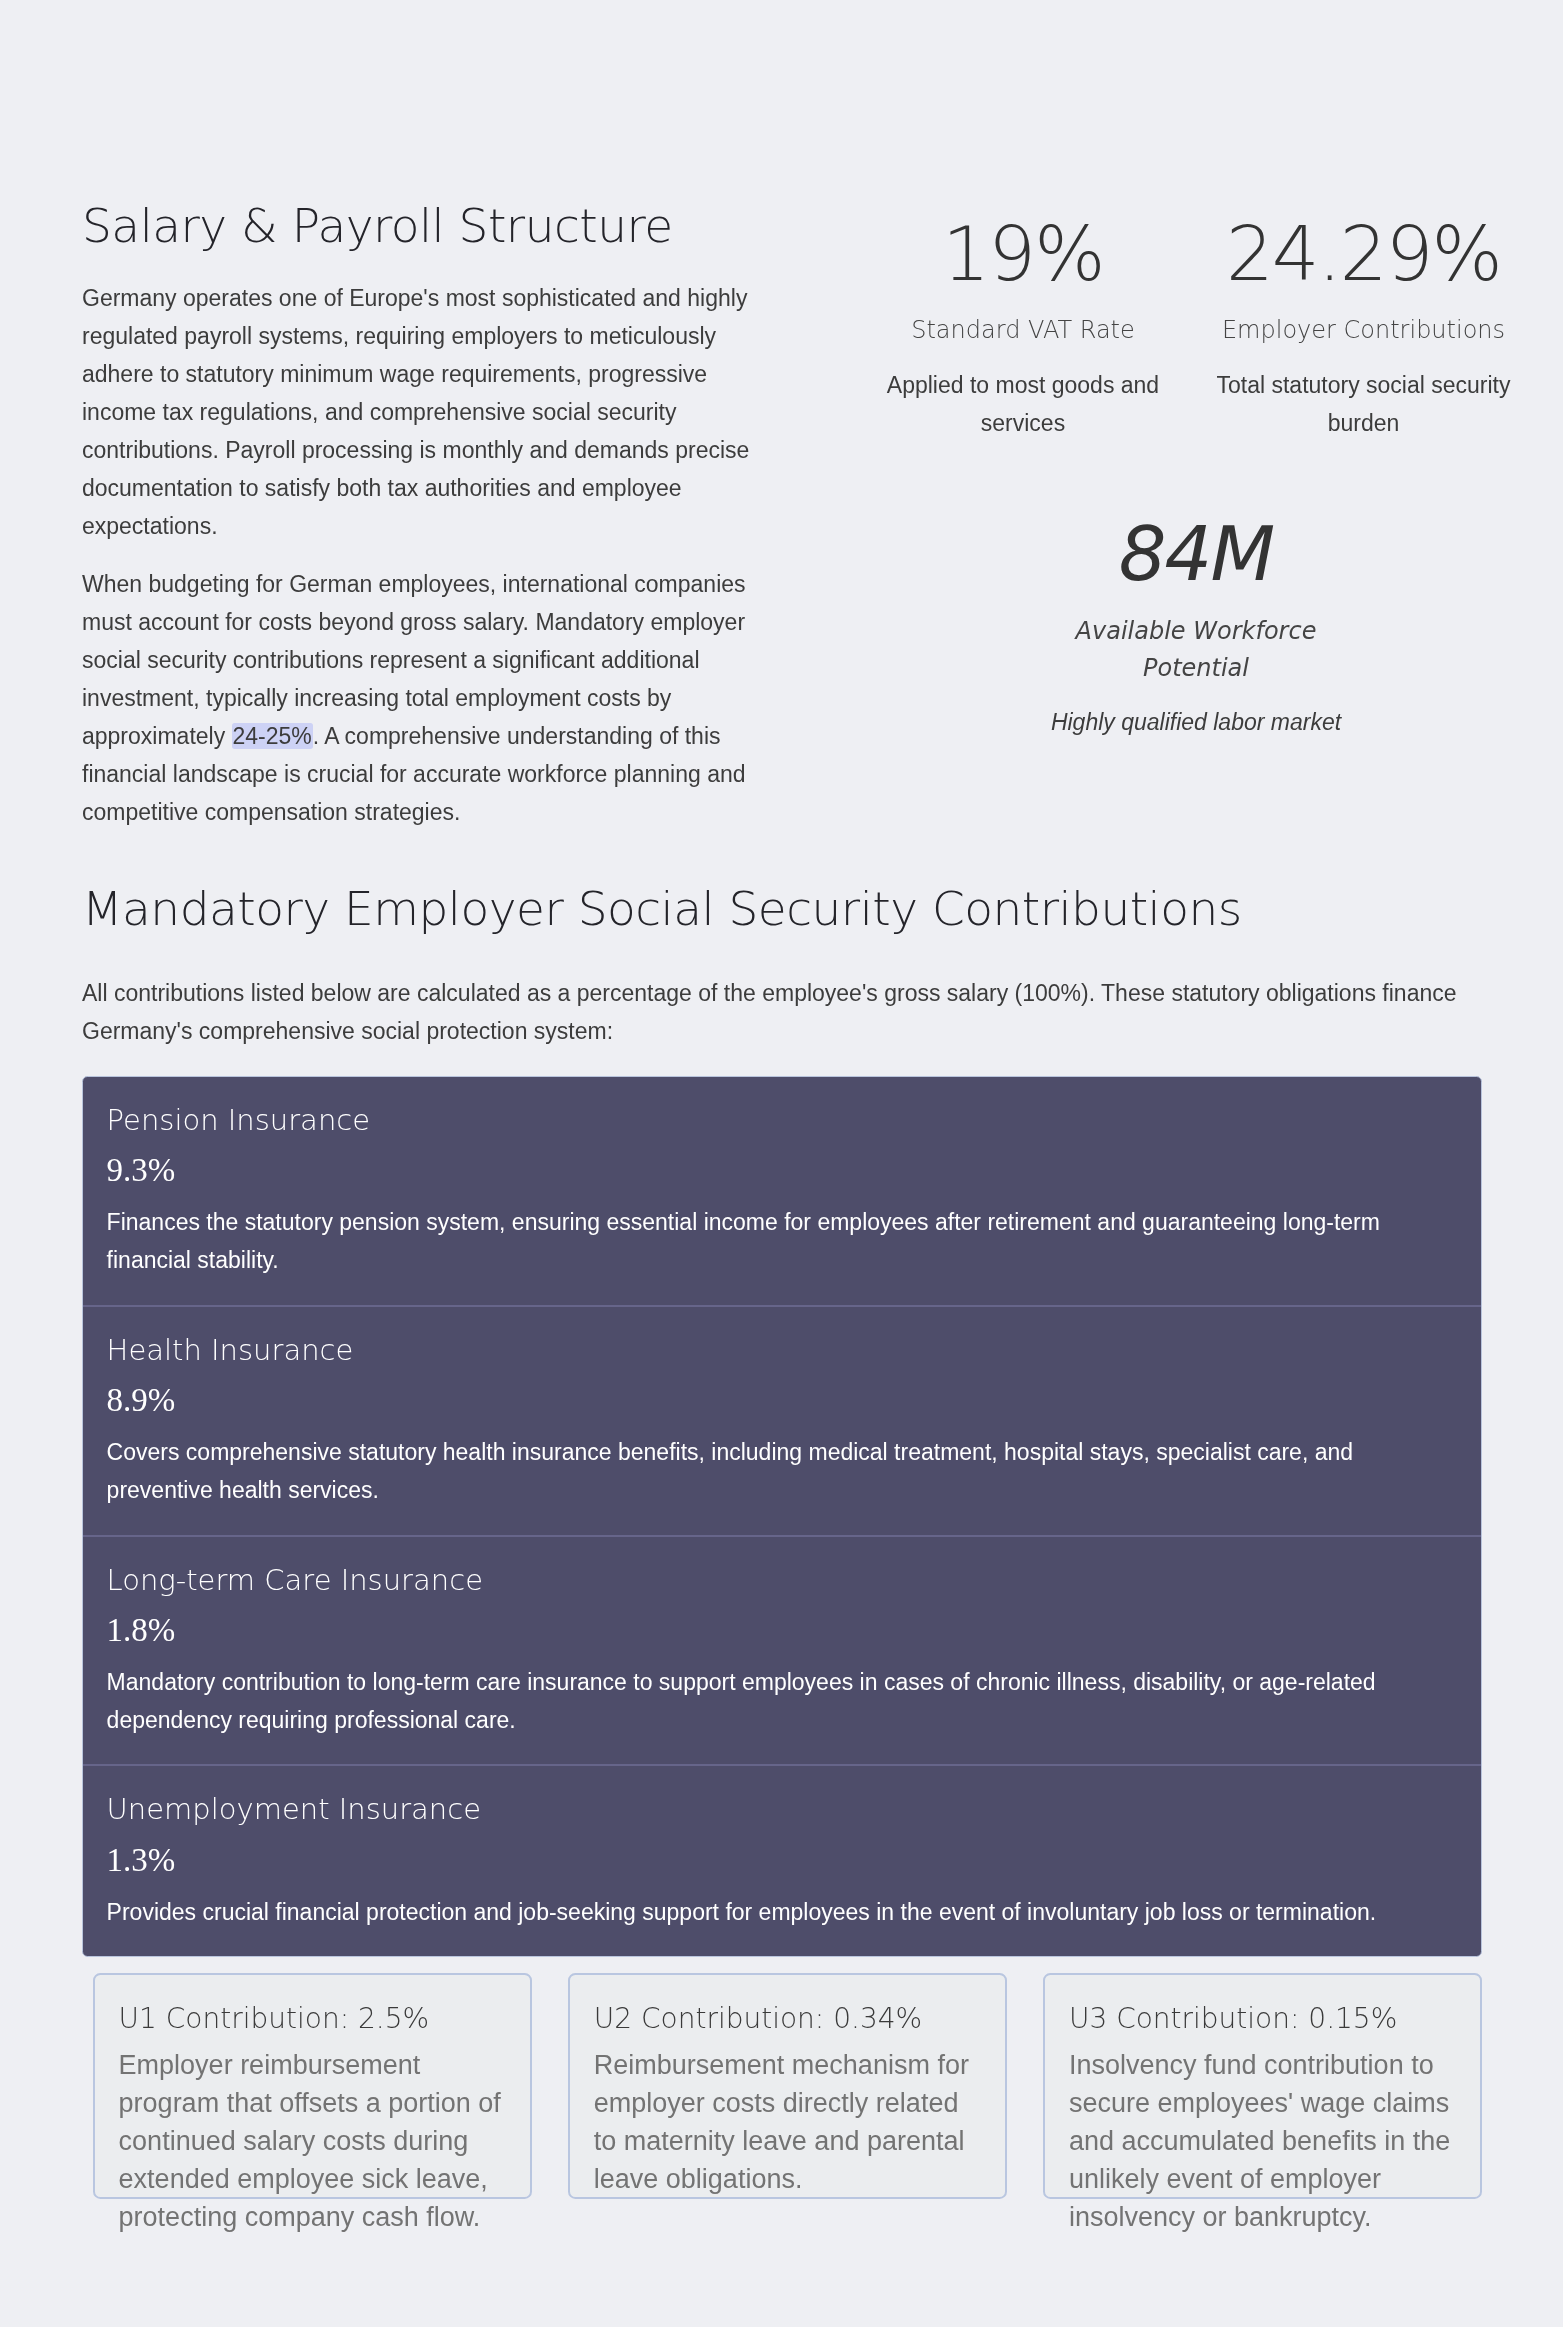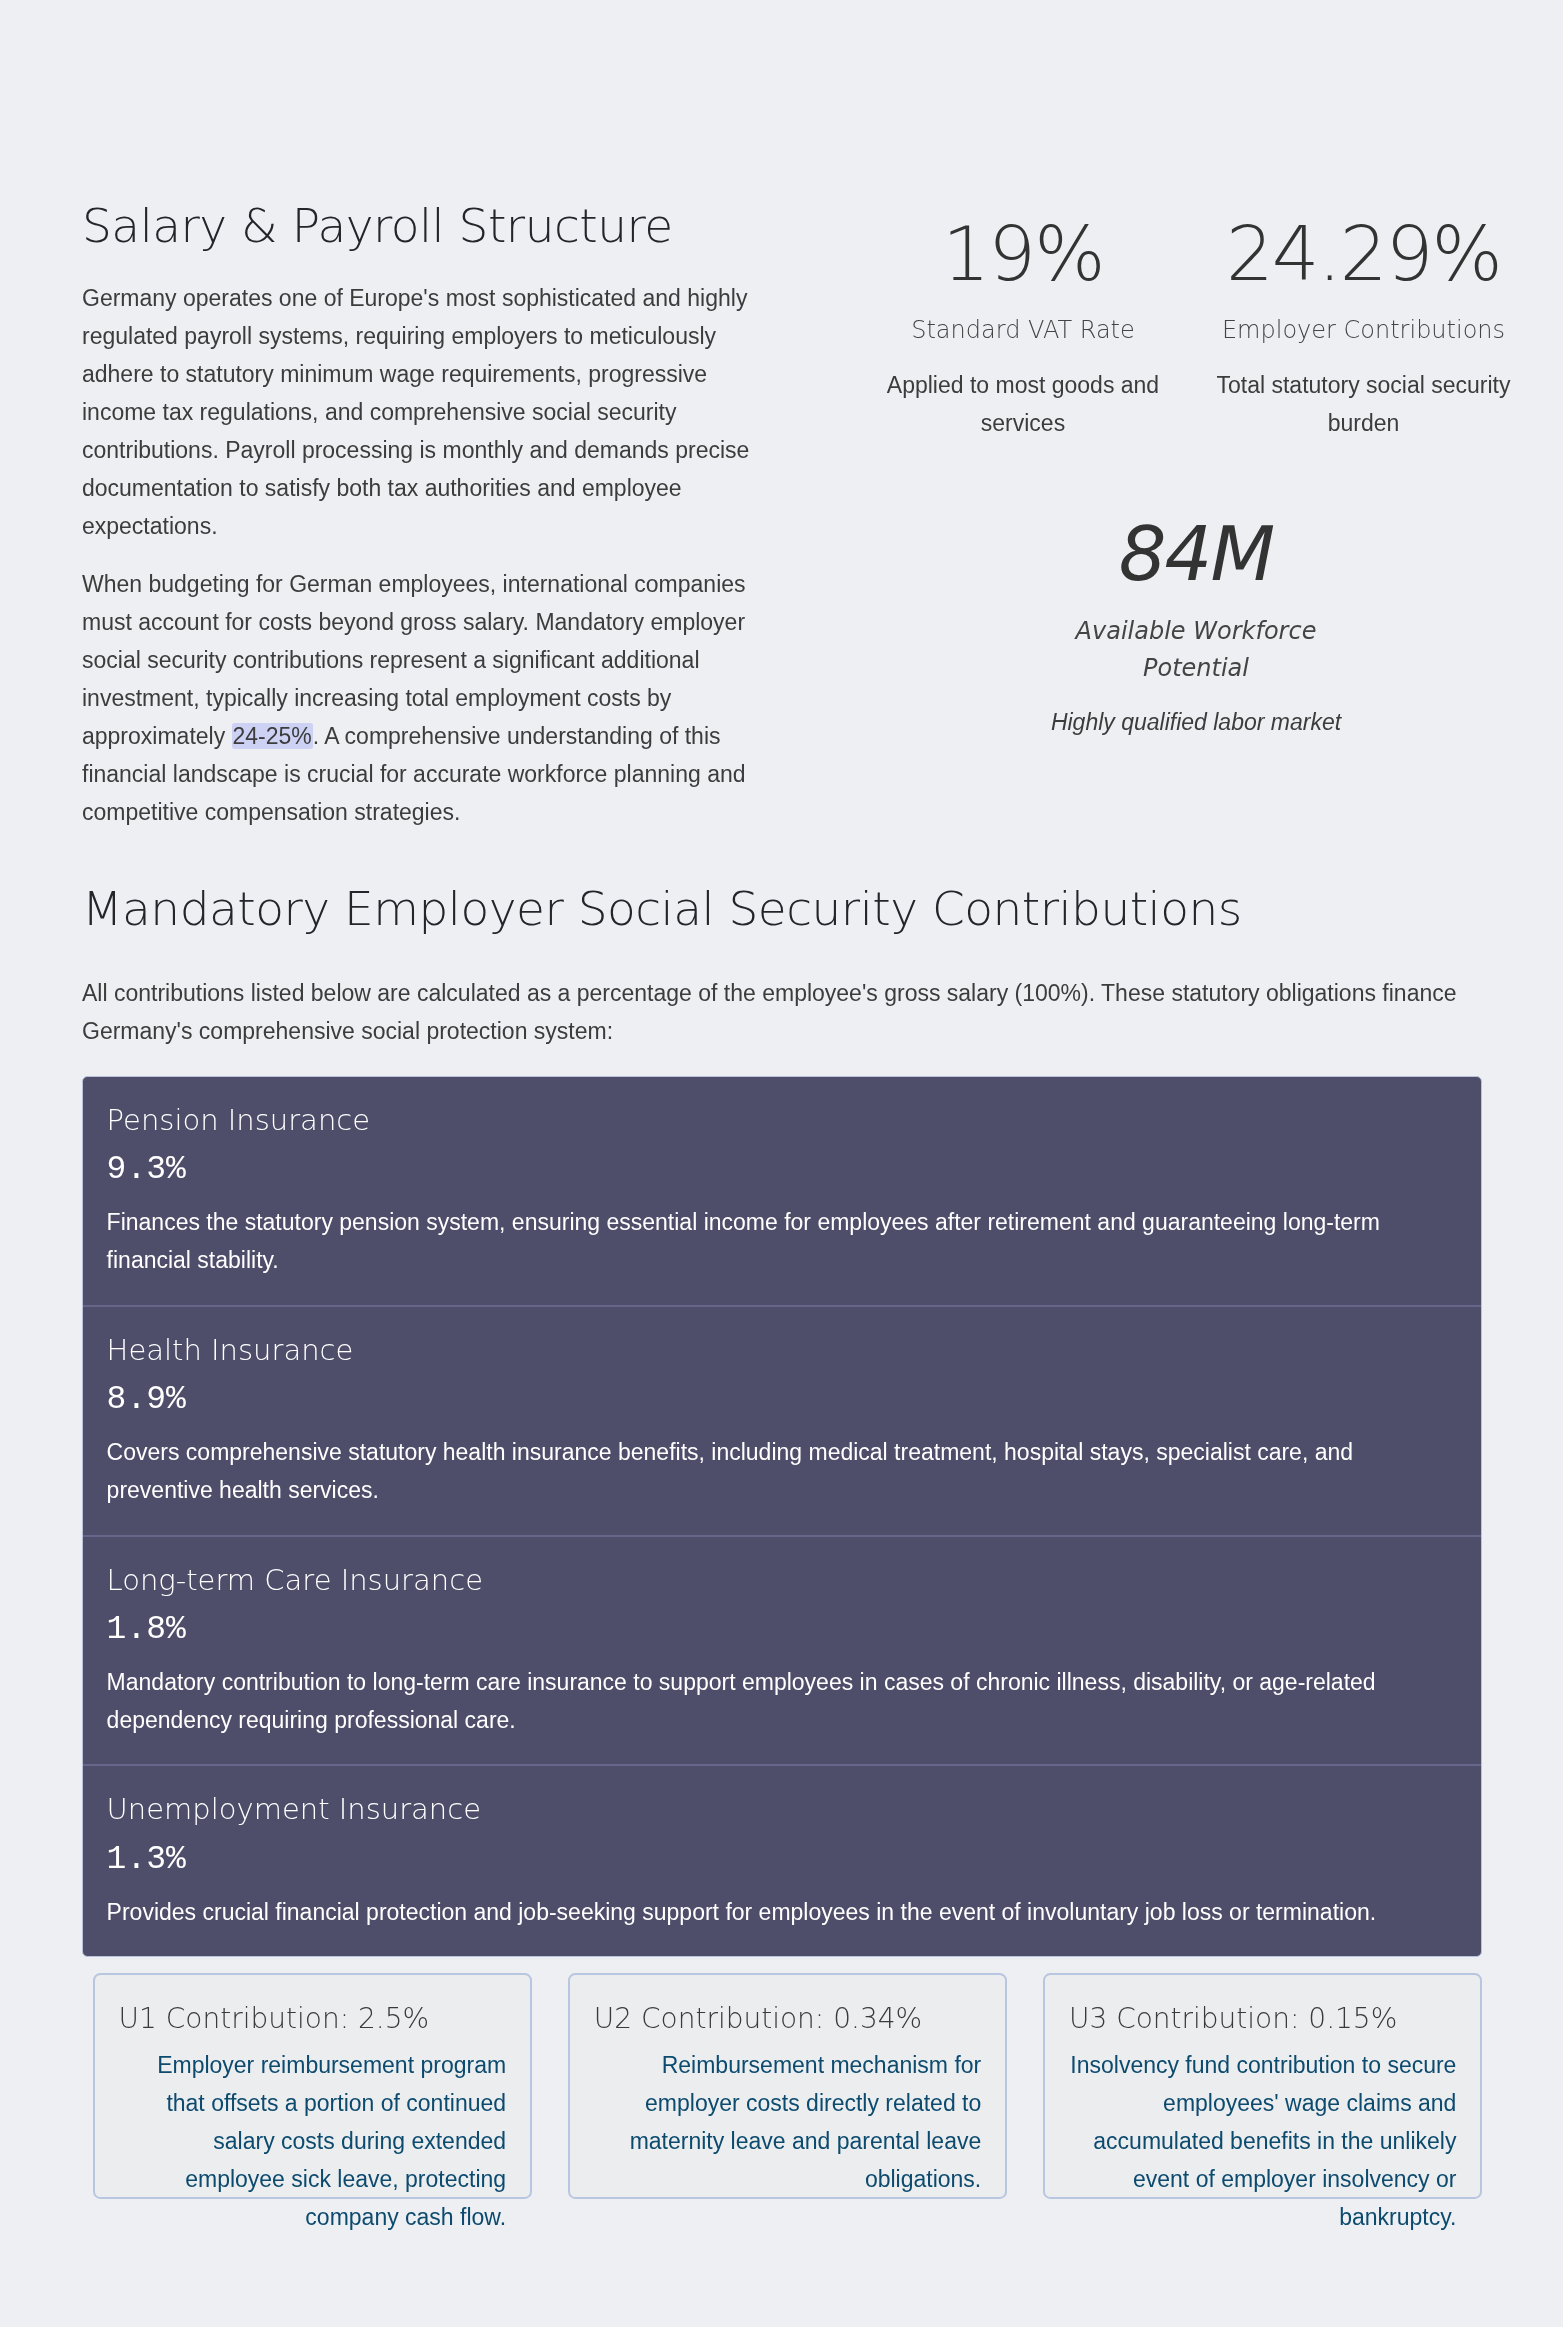--- a/index.html
+++ b/index.html
@@ -50,38 +50,38 @@
       position: absolute; left: 82px; top: 1076px; width: 1400px;
       background: #4e4d6a; border: 1.8px solid #b9c4dc; border-radius: 5.5px; overflow: hidden;
     }
     .contrib-item { padding: 22px 23.6px 25.5px; border-bottom: 2.7px solid #66658a; }
     .contrib-item:last-child { border-bottom: none; }
     .ci-title {
       font-family: "DejaVu Sans", sans-serif; font-weight: 200;
       font-size: 29px; line-height: 42px; color: #ffffff;
     }
     .ci-rate {
-      font-family: Liberation Mono, monospace; font-weight: 200;
+      font-family: Liberation Serif, serif; font-weight: 200;
       font-size: 33px; line-height: 44px; color: #ffffff; margin-top: 7.3px;
     }
     .ci-desc { font-size: 23px; line-height: 38px; color: #ffffff; margin-top: 11px; }
 
     .ucards {
       position: absolute; left: 82px; top: 1973px; width: 1400px;
       display: flex; gap: 25.5px;
     }
     .ucard {
       flex: 1; height: 226px; background: #ebedef;
       border: 2.7px solid #b9c6e0; border-radius: 7.3px; padding: 23.6px 23.6px; margin-left: 11px;
     }
     .uc-title {
       font-family: "DejaVu Sans", sans-serif; font-weight: 200;
       font-size: 28px; line-height: 40px; color: #3a3a3a;
     }
-    .uc-desc { font-size: 23px; line-height: 38px; color: #0c4a6e; margin-top: 7.3px; text-align: right; }
+    .uc-desc { font-size: 27px; line-height: 38px; color: #737373; margin-top: 7.3px; }
   </style>
 </head>
 <body>
 
 <div class="page">
 
   <div class="top">
     <div class="intro">
       <h1 class="h1">Salary &amp; Payroll Structure</h1>
       <p class="para">Germany operates one of Europe's most sophisticated and highly regulated payroll systems, requiring employers to meticulously adhere to statutory minimum wage requirements, progressive income tax regulations, and comprehensive social security contributions. Payroll processing is monthly and demands precise documentation to satisfy both tax authorities and employee expectations.</p>

